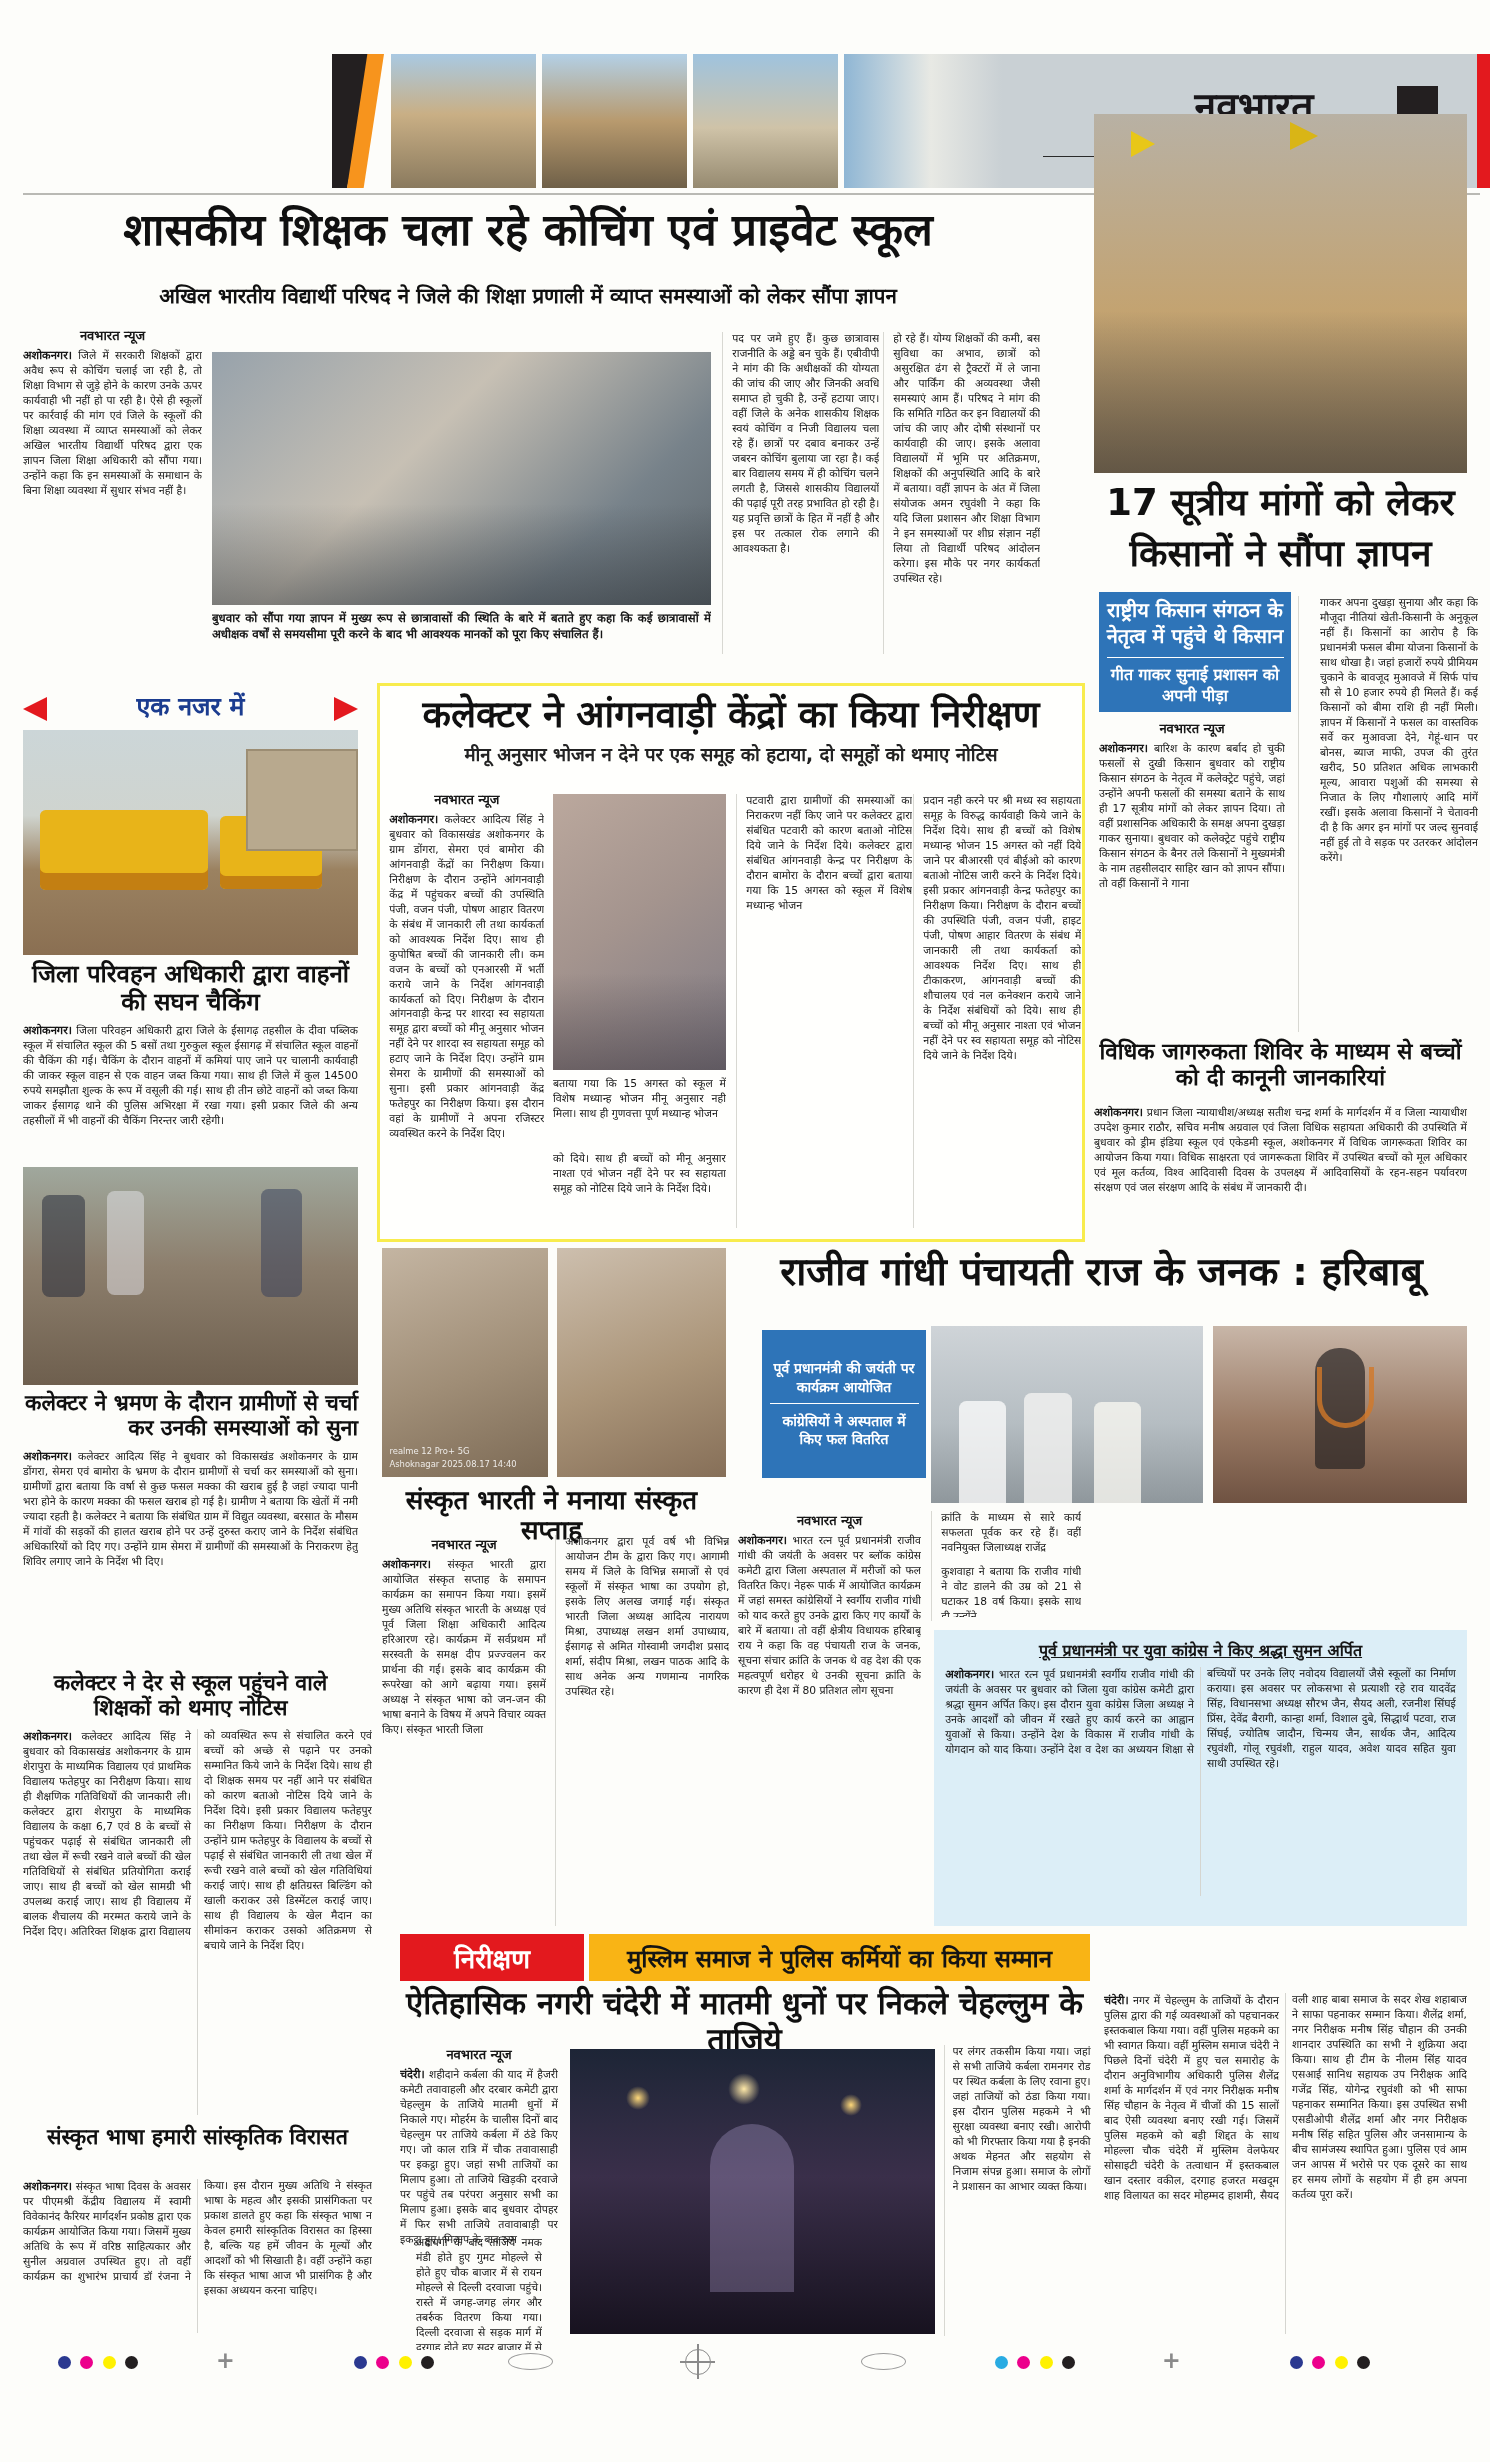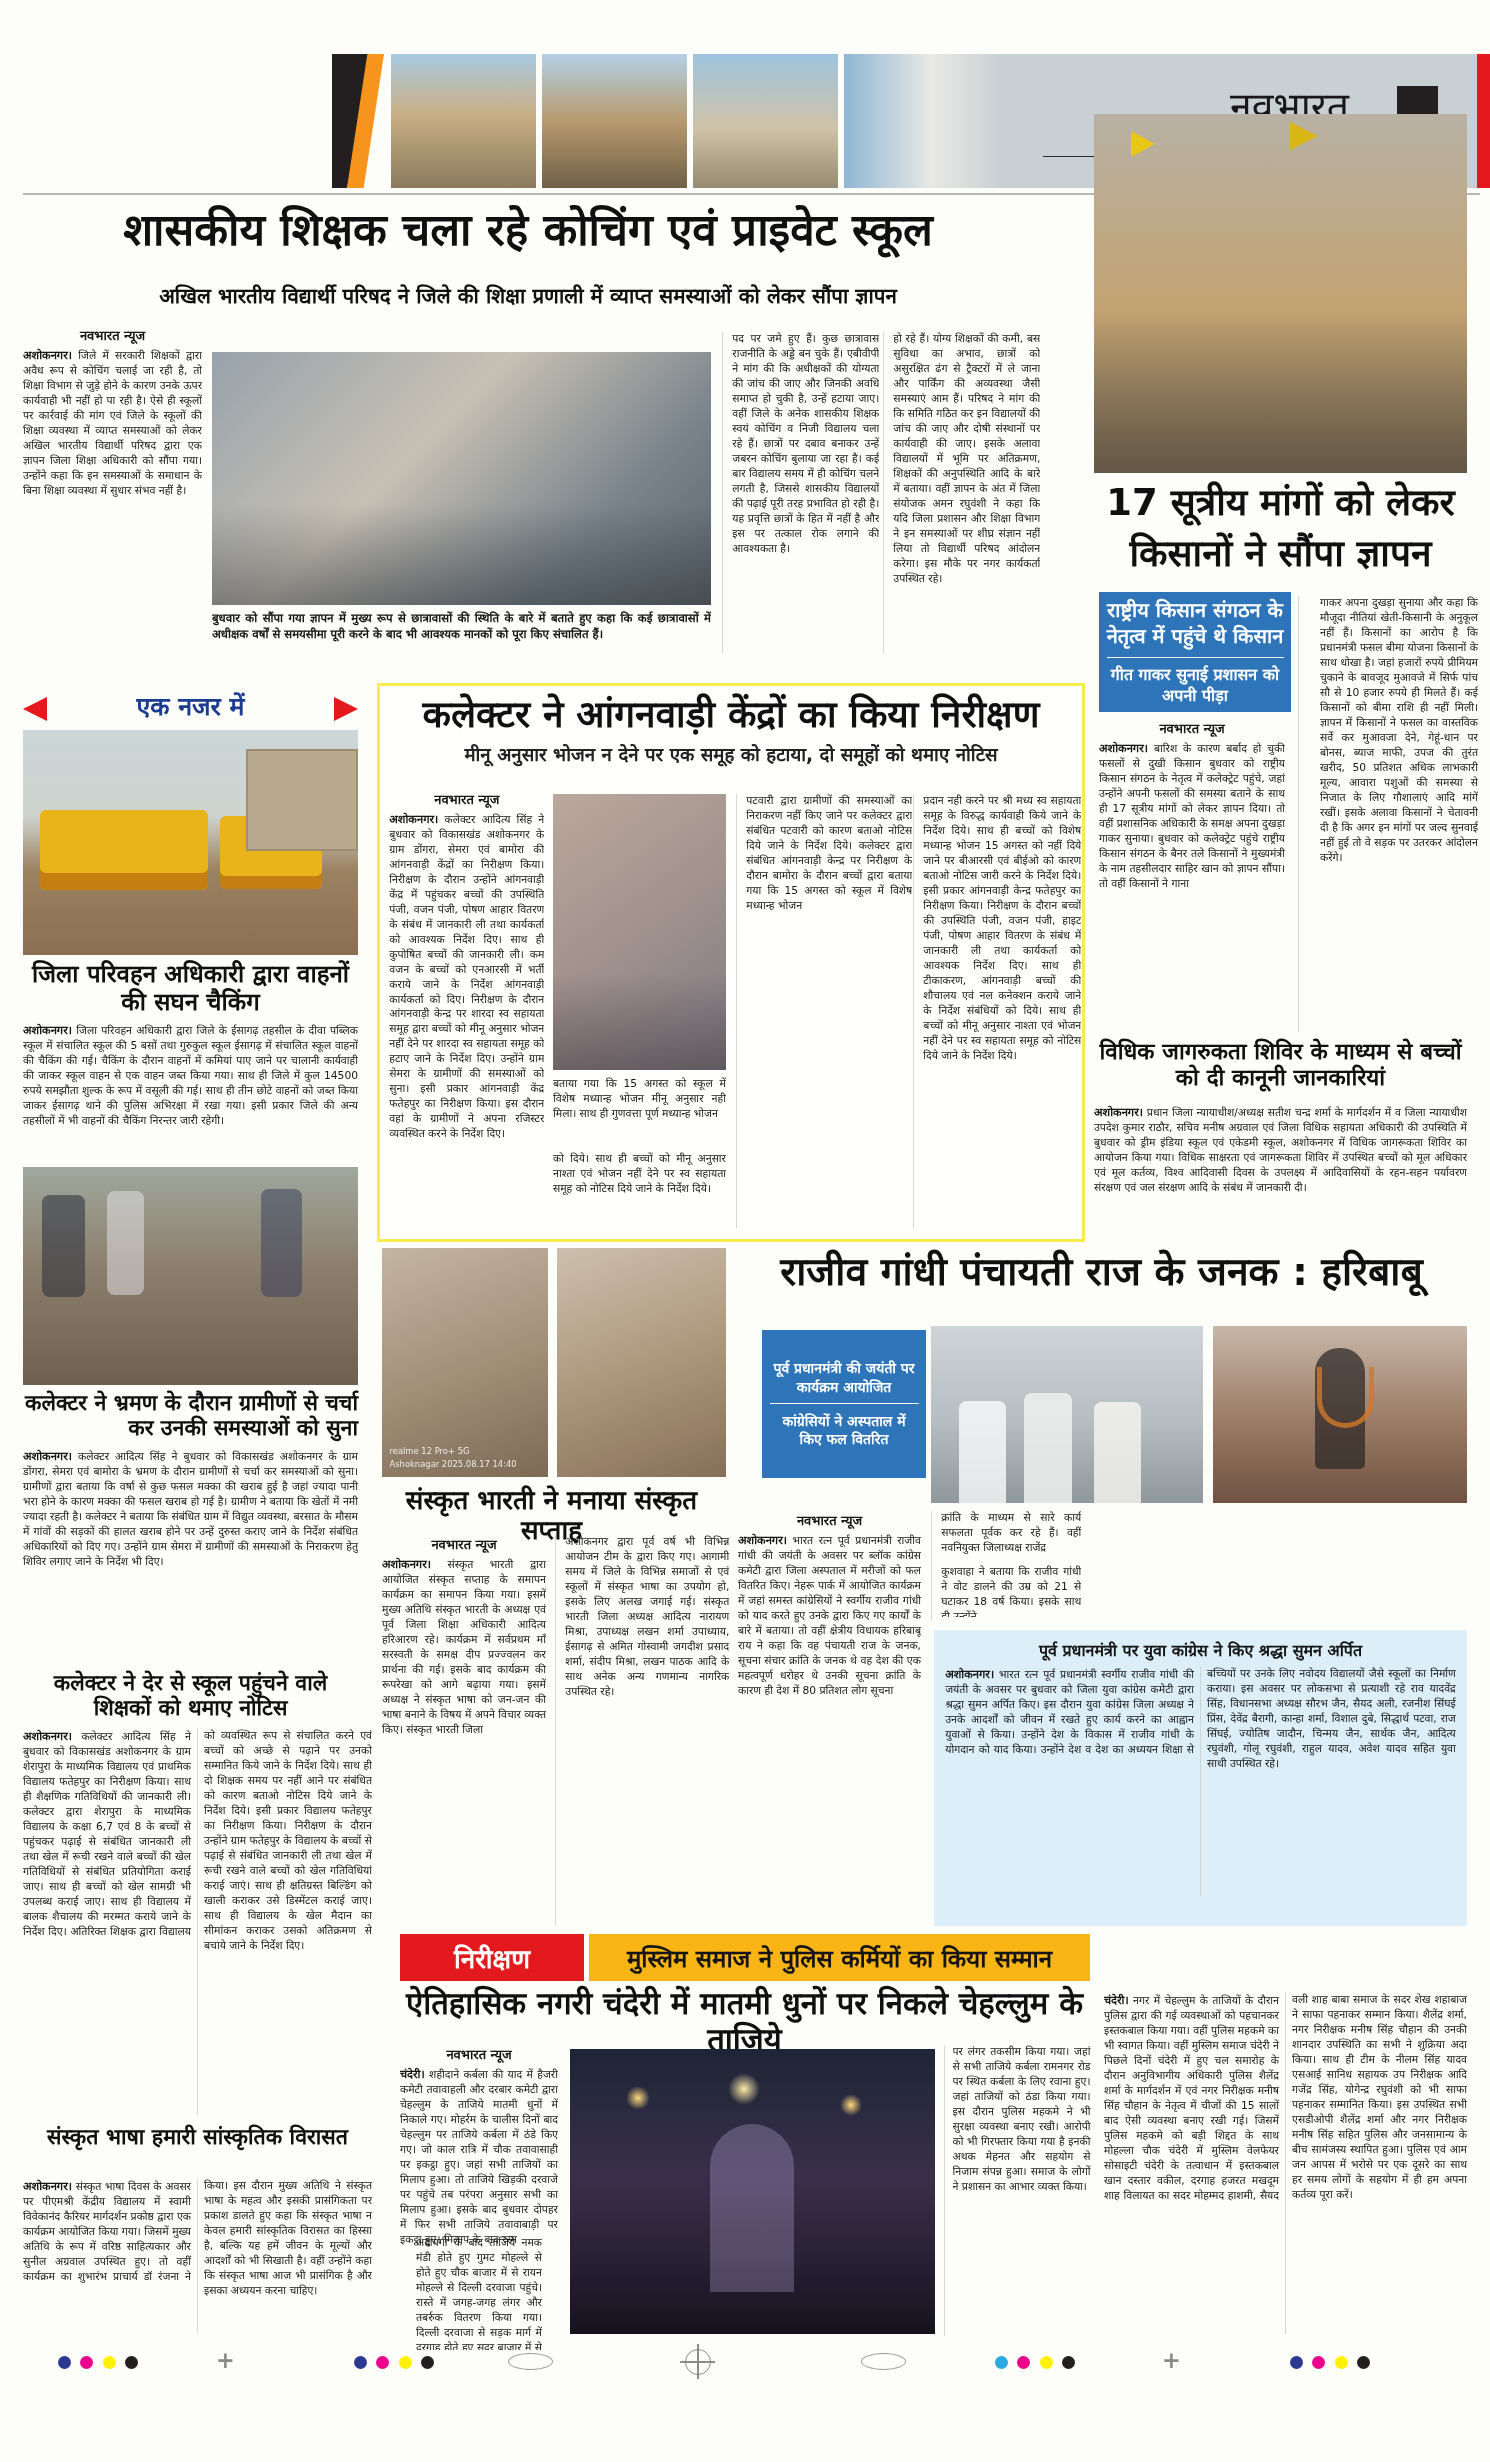--- a/index.html
+++ b/index.html
@@ -33,21 +33,21 @@
 
   <div class="abs" style="left:0;top:0;width:1490px;height:196px;">
     <div class="abs" style="left:950px;top:54px;width:529px;height:134px;background:#c9d0d4;"></div>
     <div class="abs" style="left:332px;top:54px;width:43px;height:134px;background:#231f20;clip-path:polygon(0 0,100% 0,35% 100%,0 100%);"></div>
     <div class="abs" style="left:347px;top:54px;width:37px;height:134px;background:#f7941d;clip-path:polygon(55% 0,100% 0,45% 100%,0 100%);"></div>
 
     <div class="abs photo" style="left:391px;top:54px;width:145px;height:134px;background:linear-gradient(180deg,#a9c9e2 0%,#c9af85 45%,#8a7a5e 100%);"></div>
     <div class="abs photo" style="left:542px;top:54px;width:145px;height:134px;background:linear-gradient(180deg,#b3d0e6 0%,#b89a6e 50%,#6f6048 100%);"></div>
     <div class="abs photo" style="left:693px;top:54px;width:145px;height:134px;background:linear-gradient(180deg,#9fc3de 0%,#cfc3a8 55%,#968a70 100%);"></div>
     <div class="abs photo" style="left:844px;top:54px;width:158px;height:134px;background:linear-gradient(90deg,#8fb6d4 0%,#e8e9e4 55%,#c9d0d4 100%);"></div>
-    <div class="abs" style="left:1230px;top:78px;width:140px;text-align:left;font-size:39px;font-weight:normal;color:#19171a;">नवभारत</div>
+    <div class="abs" style="left:1184px;top:78px;width:140px;text-align:center;font-size:39px;font-weight:bold;color:#19171a;">नवभारत</div>
     <div class="abs" style="left:1397px;top:86px;width:41px;height:39px;background:#231f20;"></div>
     <div class="abs" style="left:1477px;top:54px;width:13px;height:134px;background:#e3191e;"></div>
     <div class="abs" style="left:1043px;top:130px;width:419px;text-align:center;font-size:16px;font-weight:bold;color:#1b1b1b;border-bottom:1.9px solid #2a2a2a;padding-bottom:3.7px;">भोपाल, गुरुवार, 21 अगस्त, 2025</div>
     <div class="abs" style="left:23px;top:193px;width:1457px;height:1.9px;background:#b9b9b4;"></div>
   </div>
 
   <div>
     <div class="abs headline" style="left:23px;top:205px;width:1010px;font-size:44px;">शासकीय शिक्षक चला रहे कोचिंग एवं प्राइवेट स्कूल</div>
     <div class="abs headline" style="left:23px;top:285px;width:1010px;font-size:20.5px;">अखिल भारतीय विद्यार्थी परिषद ने जिले की शिक्षा प्रणाली में व्याप्त समस्याओं को लेकर सौंपा ज्ञापन</div>
 
@@ -192,21 +192,21 @@
     </div>
     <div class="abs" style="left:738px;top:1511px;width:183px;height:415px;">
       <div class="byline">नवभारत न्यूज</div>
       <p class="just" style="margin:3.7px 0 0 0;height:389px;"><b>अशोकनगर।</b> <span>भारत रत्न पूर्व प्रधानमंत्री राजीव गांधी की जयंती के अवसर पर ब्लॉक कांग्रेस कमेटी द्वारा जिला अस्पताल में मरीजों को फल वितरित किए। नेहरू पार्क में आयोजित कार्यक्रम में जहां समस्त कांग्रेसियों ने स्वर्गीय राजीव गांधी को याद करते हुए उनके द्वारा किए गए कार्यों के बारे में बताया। तो वहीं क्षेत्रीय विधायक हरिबाबू राय ने कहा कि वह पंचायती राज के जनक, सूचना संचार क्रांति के जनक थे वह देश की एक महत्वपूर्ण धरोहर थे उनकी सूचना क्रांति के कारण ही देश में 80 प्रतिशत लोग सूचना</span></p>
     </div>
     <div class="abs colrule" style="left:931px;top:1511px;width:140px;height:110px;padding-left:9.3px;">
       <p class="just" style="margin:0;height:50px;">क्रांति के माध्यम से सारे कार्य सफलता पूर्वक कर रहे हैं। वहीं नवनियुक्त जिलाध्यक्ष राजेंद्र</p>
       <p class="just" style="margin:3.7px 0 0 0;height:52px;">कुशवाहा ने बताया कि राजीव गांधी ने वोट डालने की उम्र को 21 से घटाकर 18 वर्ष किया। इसके साथ ही उन्होंने</p>
     </div>
     <div class="abs" style="left:934px;top:1630px;width:533px;height:296px;background:#dceef7;padding:9.3px 11.2px;box-sizing:border-box;">
-      <div style="font-weight:bold;font-size:16px;text-align:center;margin-bottom:5.6px;">पूर्व प्रधानमंत्री पर युवा कांग्रेस ने किए श्रद्धा सुमन अर्पित</div>
+      <div style="font-weight:bold;font-size:16px;text-align:center;margin-bottom:5.6px;text-decoration:underline;">पूर्व प्रधानमंत्री पर युवा कांग्रेस ने किए श्रद्धा सुमन अर्पित</div>
       <div class="just twocol" style="height:229px;"><b>अशोकनगर।</b> <span>भारत रत्न पूर्व प्रधानमंत्री स्वर्गीय राजीव गांधी की जयंती के अवसर पर बुधवार को जिला युवा कांग्रेस कमेटी द्वारा श्रद्धा सुमन अर्पित किए। इस दौरान युवा कांग्रेस जिला अध्यक्ष ने उनके आदर्शों को जीवन में रखते हुए कार्य करने का आह्वान युवाओं से किया। उन्होंने देश के विकास में राजीव गांधी के योगदान को याद किया। उन्होंने देश व देश का अध्ययन शिक्षा से बच्चियों पर उनके लिए नवोदय विद्यालयों जैसे स्कूलों का निर्माण कराया। इस अवसर पर लोकसभा से प्रत्याशी रहे राव यादवेंद्र सिंह, विधानसभा अध्यक्ष सौरभ जैन, सैयद अली, रजनीश सिंघई प्रिंस, देवेंद्र बैरागी, कान्हा शर्मा, विशाल दुबे, सिद्धार्थ पटवा, राज सिंघई, ज्योतिष जादौन, चिन्मय जैन, सार्थक जैन, आदित्य रघुवंशी, गोलू रघुवंशी, राहुल यादव, अवेश यादव सहित युवा साथी उपस्थित रहे।</span></div>
     </div>
   </div>
 
   <div class="abs" style="left:400px;top:1934px;width:184px;height:47px;background:#e3191e;display:flex;align-items:center;justify-content:center;">
     <span style="color:#fff;font-weight:bold;font-size:26px;">निरीक्षण</span>
   </div>
   <div class="abs" style="left:589px;top:1934px;width:501px;height:47px;background:#f9b415;display:flex;align-items:center;justify-content:center;">
     <span style="color:#141414;font-weight:bold;font-size:24px;white-space:nowrap;">मुस्लिम समाज ने पुलिस कर्मियों का किया सम्मान</span>
   </div>

